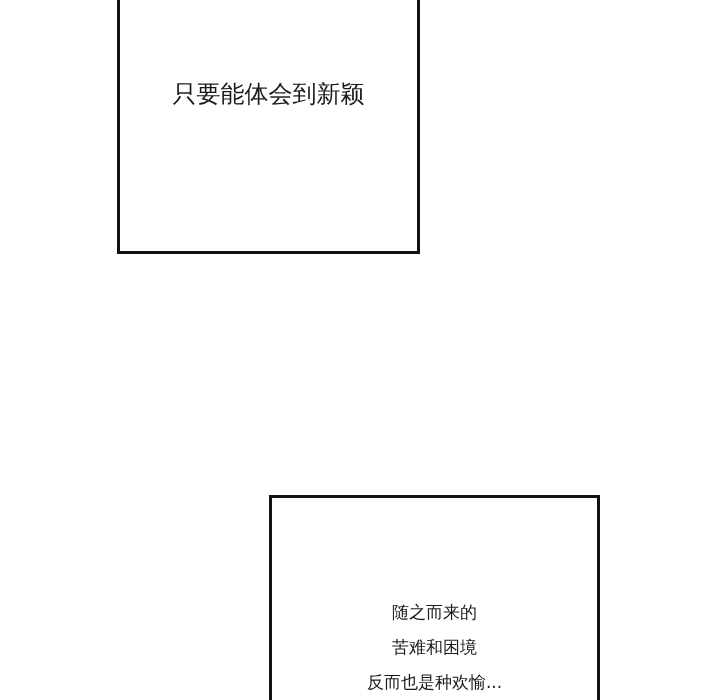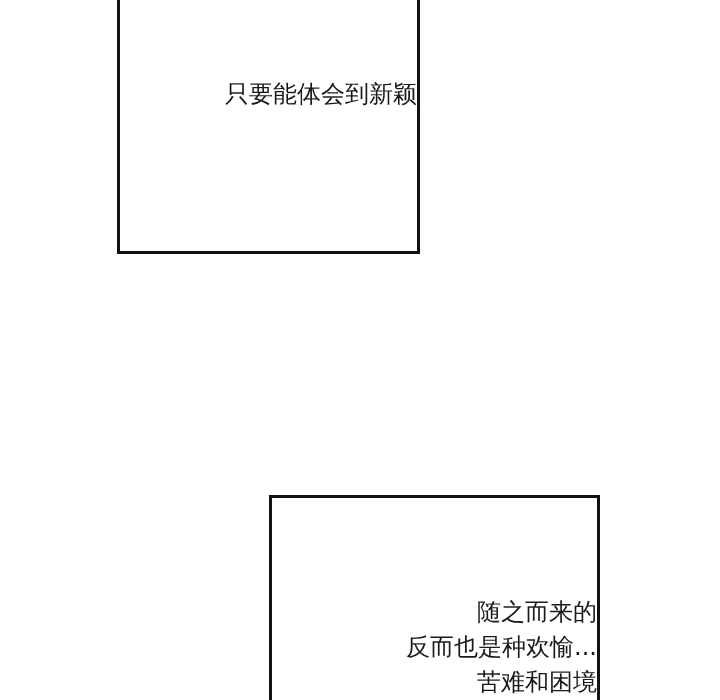--- a/index.html
+++ b/index.html
@@ -29,47 +29,47 @@
     .panel-2 {
       left: 269px;
       top: 495px;
       width: 331px;
       height: 220px;
     }
     .caption {
       position: absolute;
       left: 0;
       right: 0;
-      text-align: right;
+      text-align: center;
       color: #1a1a1a;
       font-size: 24px;
       line-height: 34px;
       letter-spacing: 0px;
     }
     .panel-1 .caption {
       top: 78px;
     }
     .panel-2 .caption {
       top: 97px;
-      font-size: 24px;
+      font-size: 17px;
       line-height: 35px;
     }
     .line {
       display: block;
       white-space: nowrap;
     }
   </style>
 </head>
 <body>
 
 <div class="panel panel-1">
   <div class="caption">
     <span class="line">只要能体会到新颖</span>
   </div>
 </div>
 
 <div class="panel panel-2">
   <div class="caption">
     <span class="line">随之而来的</span>
+    <span class="line">苦难和困境</span>
     <span class="line">反而也是种欢愉...</span>
-    <span class="line">苦难和困境</span>
   </div>
 </div>
 
 </body></html>

